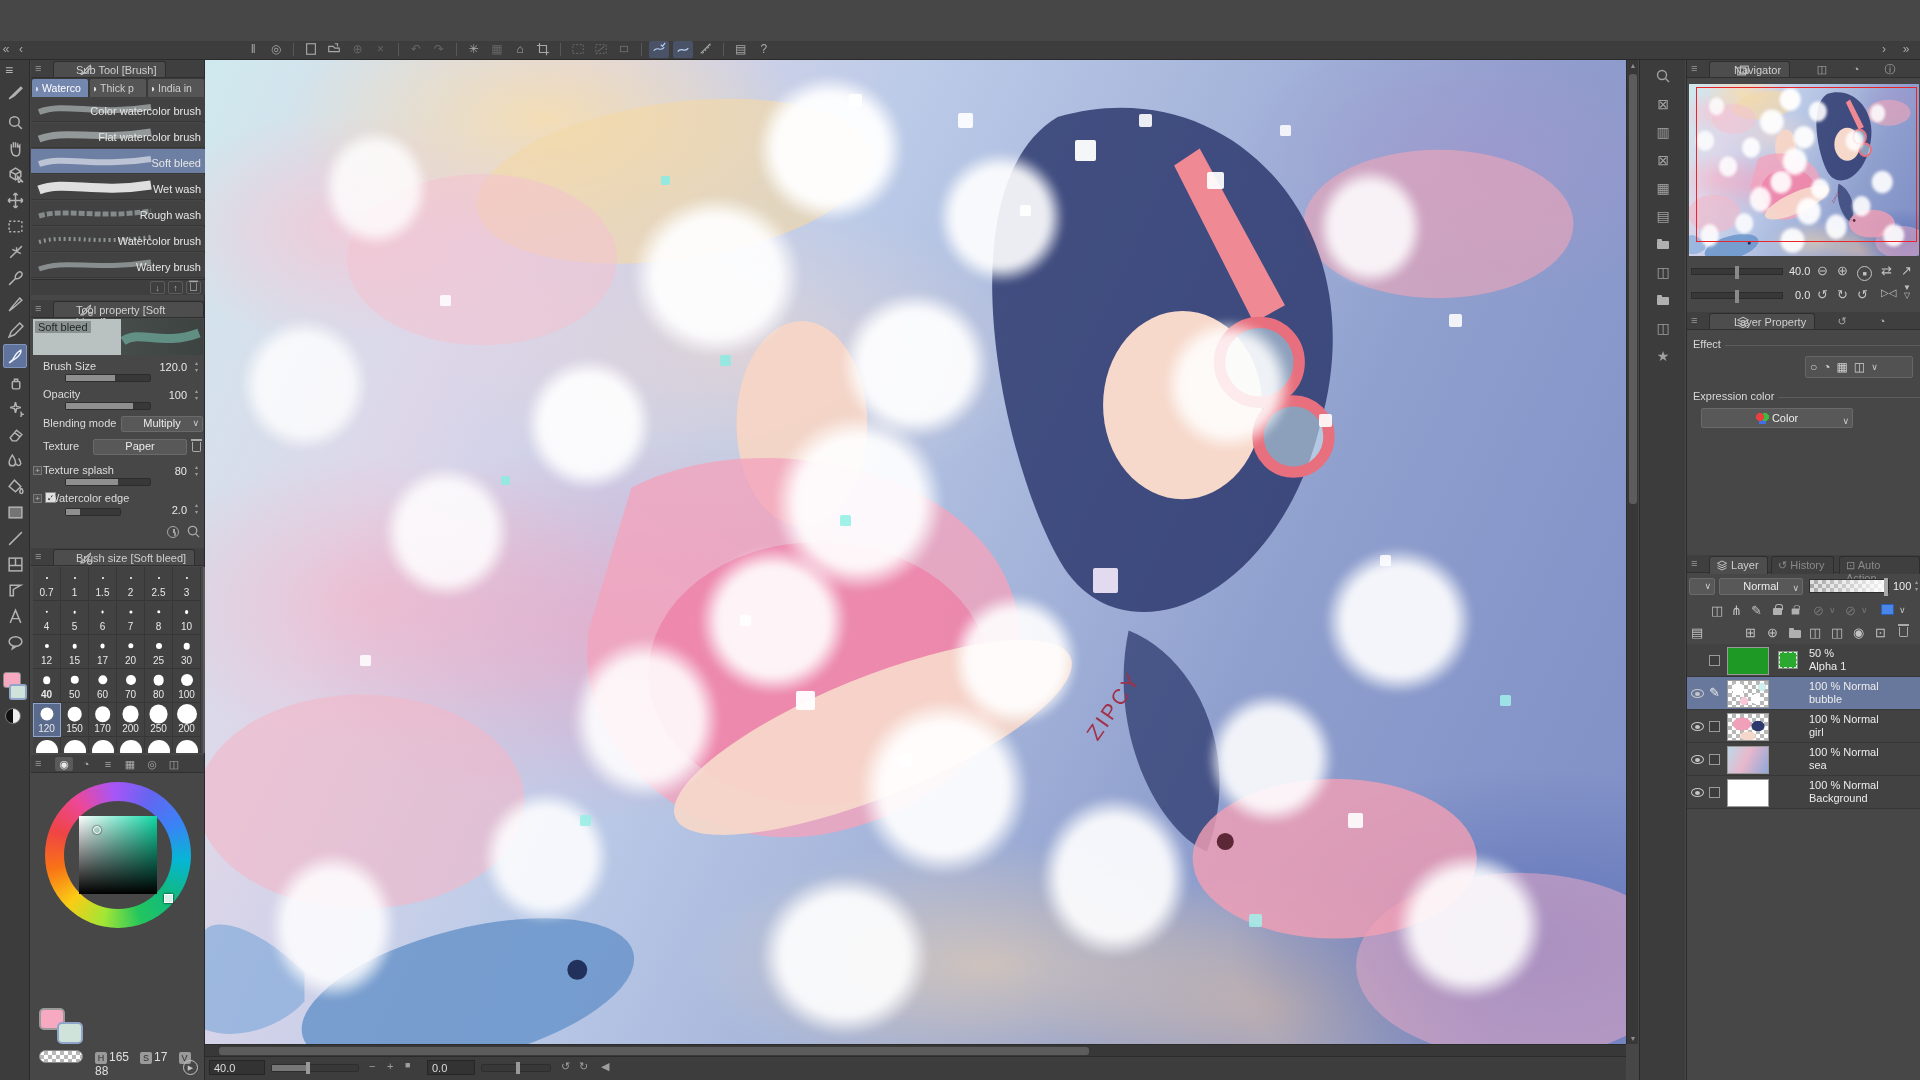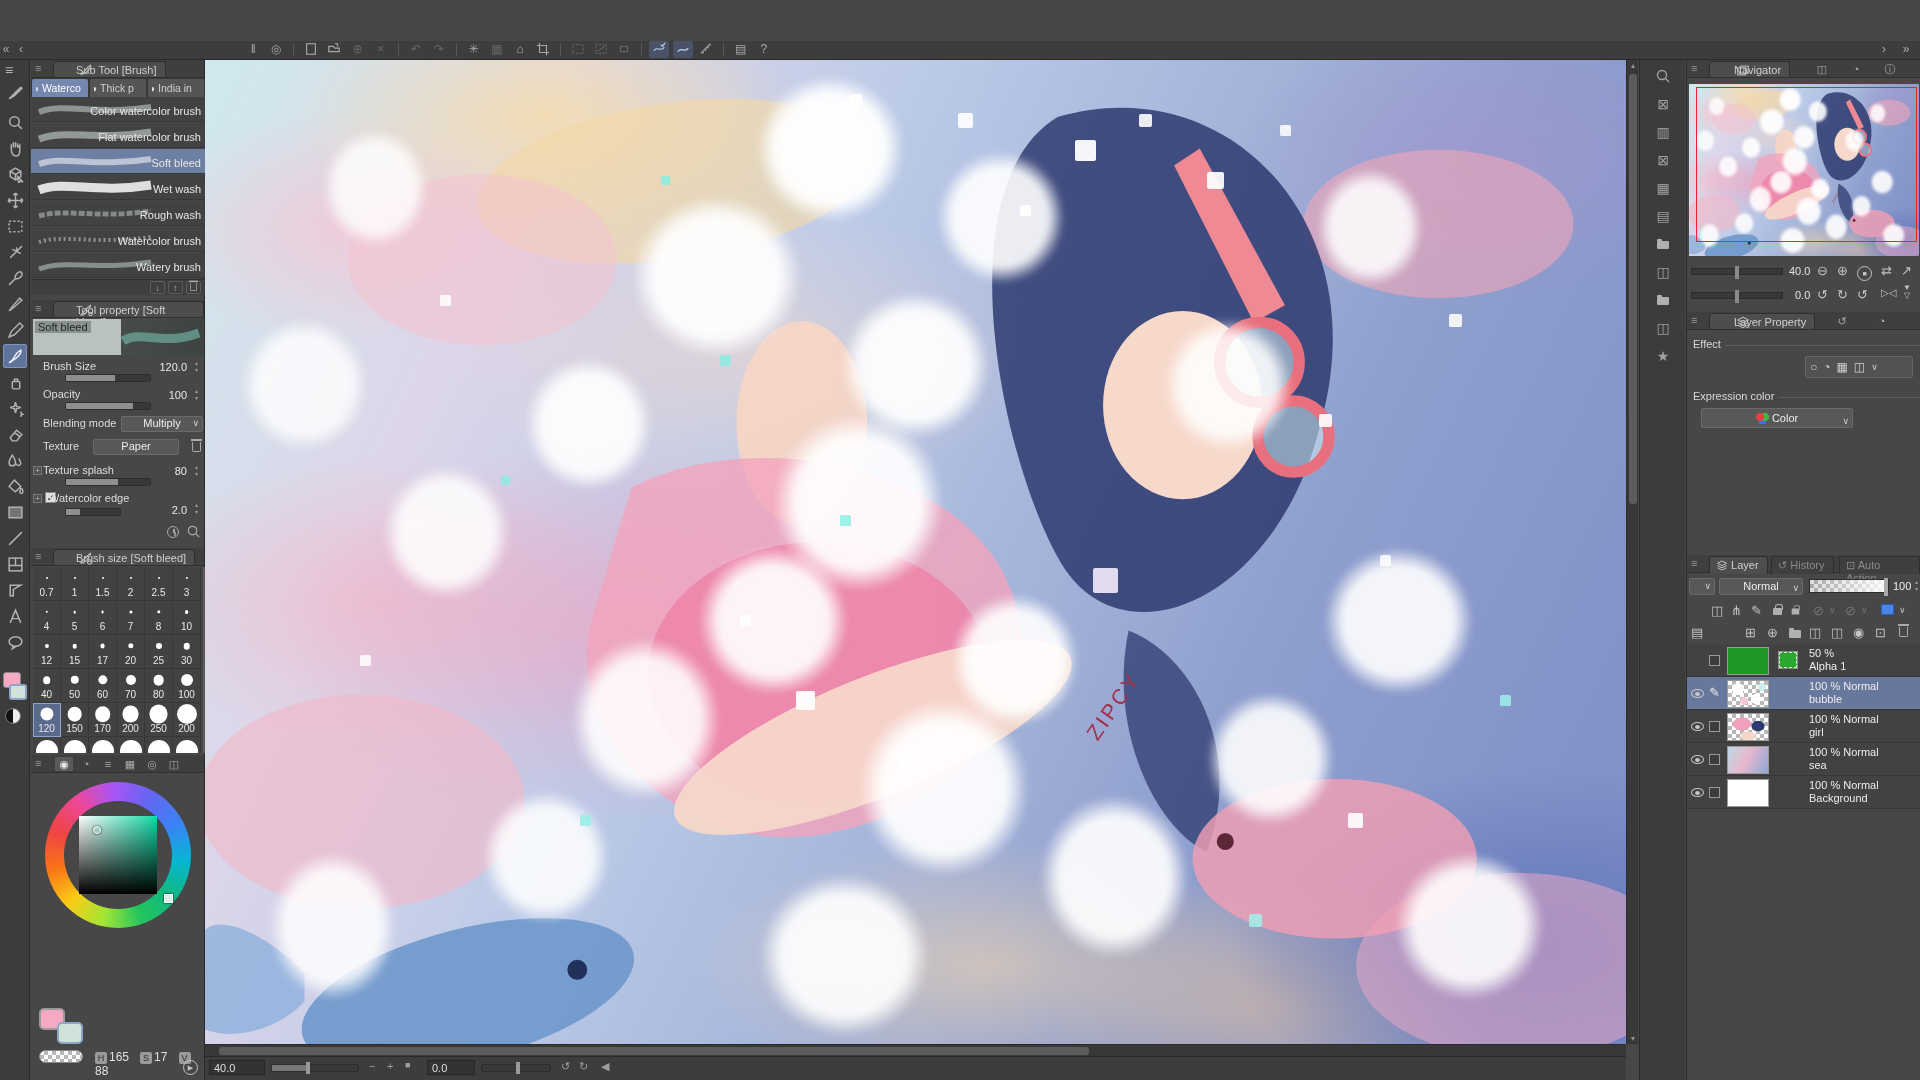--- a/index.html
+++ b/index.html
@@ -494,21 +494,21 @@
 
       <div class="tp-row" style="top:357px;height:20px">
         <span class="tp-lbl">Blending mode</span>
         <div class="dd" style="left:88px;top:-1px;width:82px">
           <span>Multiply</span><span class="dv">∨</span>
         </div>
       </div>
 
       <div class="tp-row" style="top:380px;height:20px">
         <span class="tp-lbl">Texture</span>
-        <div class="dd" style="left:60px;top:-1px;width:86px">
+        <div class="dd" style="left:60px;top:-1px;width:94px">
           <span>Paper</span>
         </div>
         <span style="position:absolute;right:2px;top:2px"><span class="trash"></span></span>
       </div>
 
       <div class="tp-row" style="top:404px;height:26px">
         <span class="plusbox">+</span>
         <span class="tp-lbl">Texture splash</span>
         <span class="tp-val">80</span>
         <span class="stepper"><span>▴</span><br><span>▾</span></span>
@@ -613,21 +613,21 @@
             <span class="bs-num">20</span>
           </div>
           <div class="bs-cell" style="left: 112px; top: 68px;">
             <span class="dot" style="width:6px;height:6px"></span>
             <span class="bs-num">25</span>
           </div>
           <div class="bs-cell" style="left: 140px; top: 68px;">
             <span class="dot" style="width:6.572670690061993px;height:6.572670690061993px"></span>
             <span class="bs-num">30</span>
           </div>
-          <div class="bs-cell" style="left: 0px; top: 102px;">
+          <div class="bs-cell" style="left: 0px; top: 102px; font-weight: bold;">
             <span class="dot" style="width:7.58946638440411px;height:7.58946638440411px"></span>
             <span class="bs-num">40</span>
           </div>
           <div class="bs-cell" style="left: 28px; top: 102px;">
             <span class="dot" style="width:8.48528137423857px;height:8.48528137423857px"></span>
             <span class="bs-num">50</span>
           </div>
           <div class="bs-cell" style="left: 56px; top: 102px;">
             <span class="dot" style="width:9.2951600308978px;height:9.2951600308978px"></span>
             <span class="bs-num">60</span>

